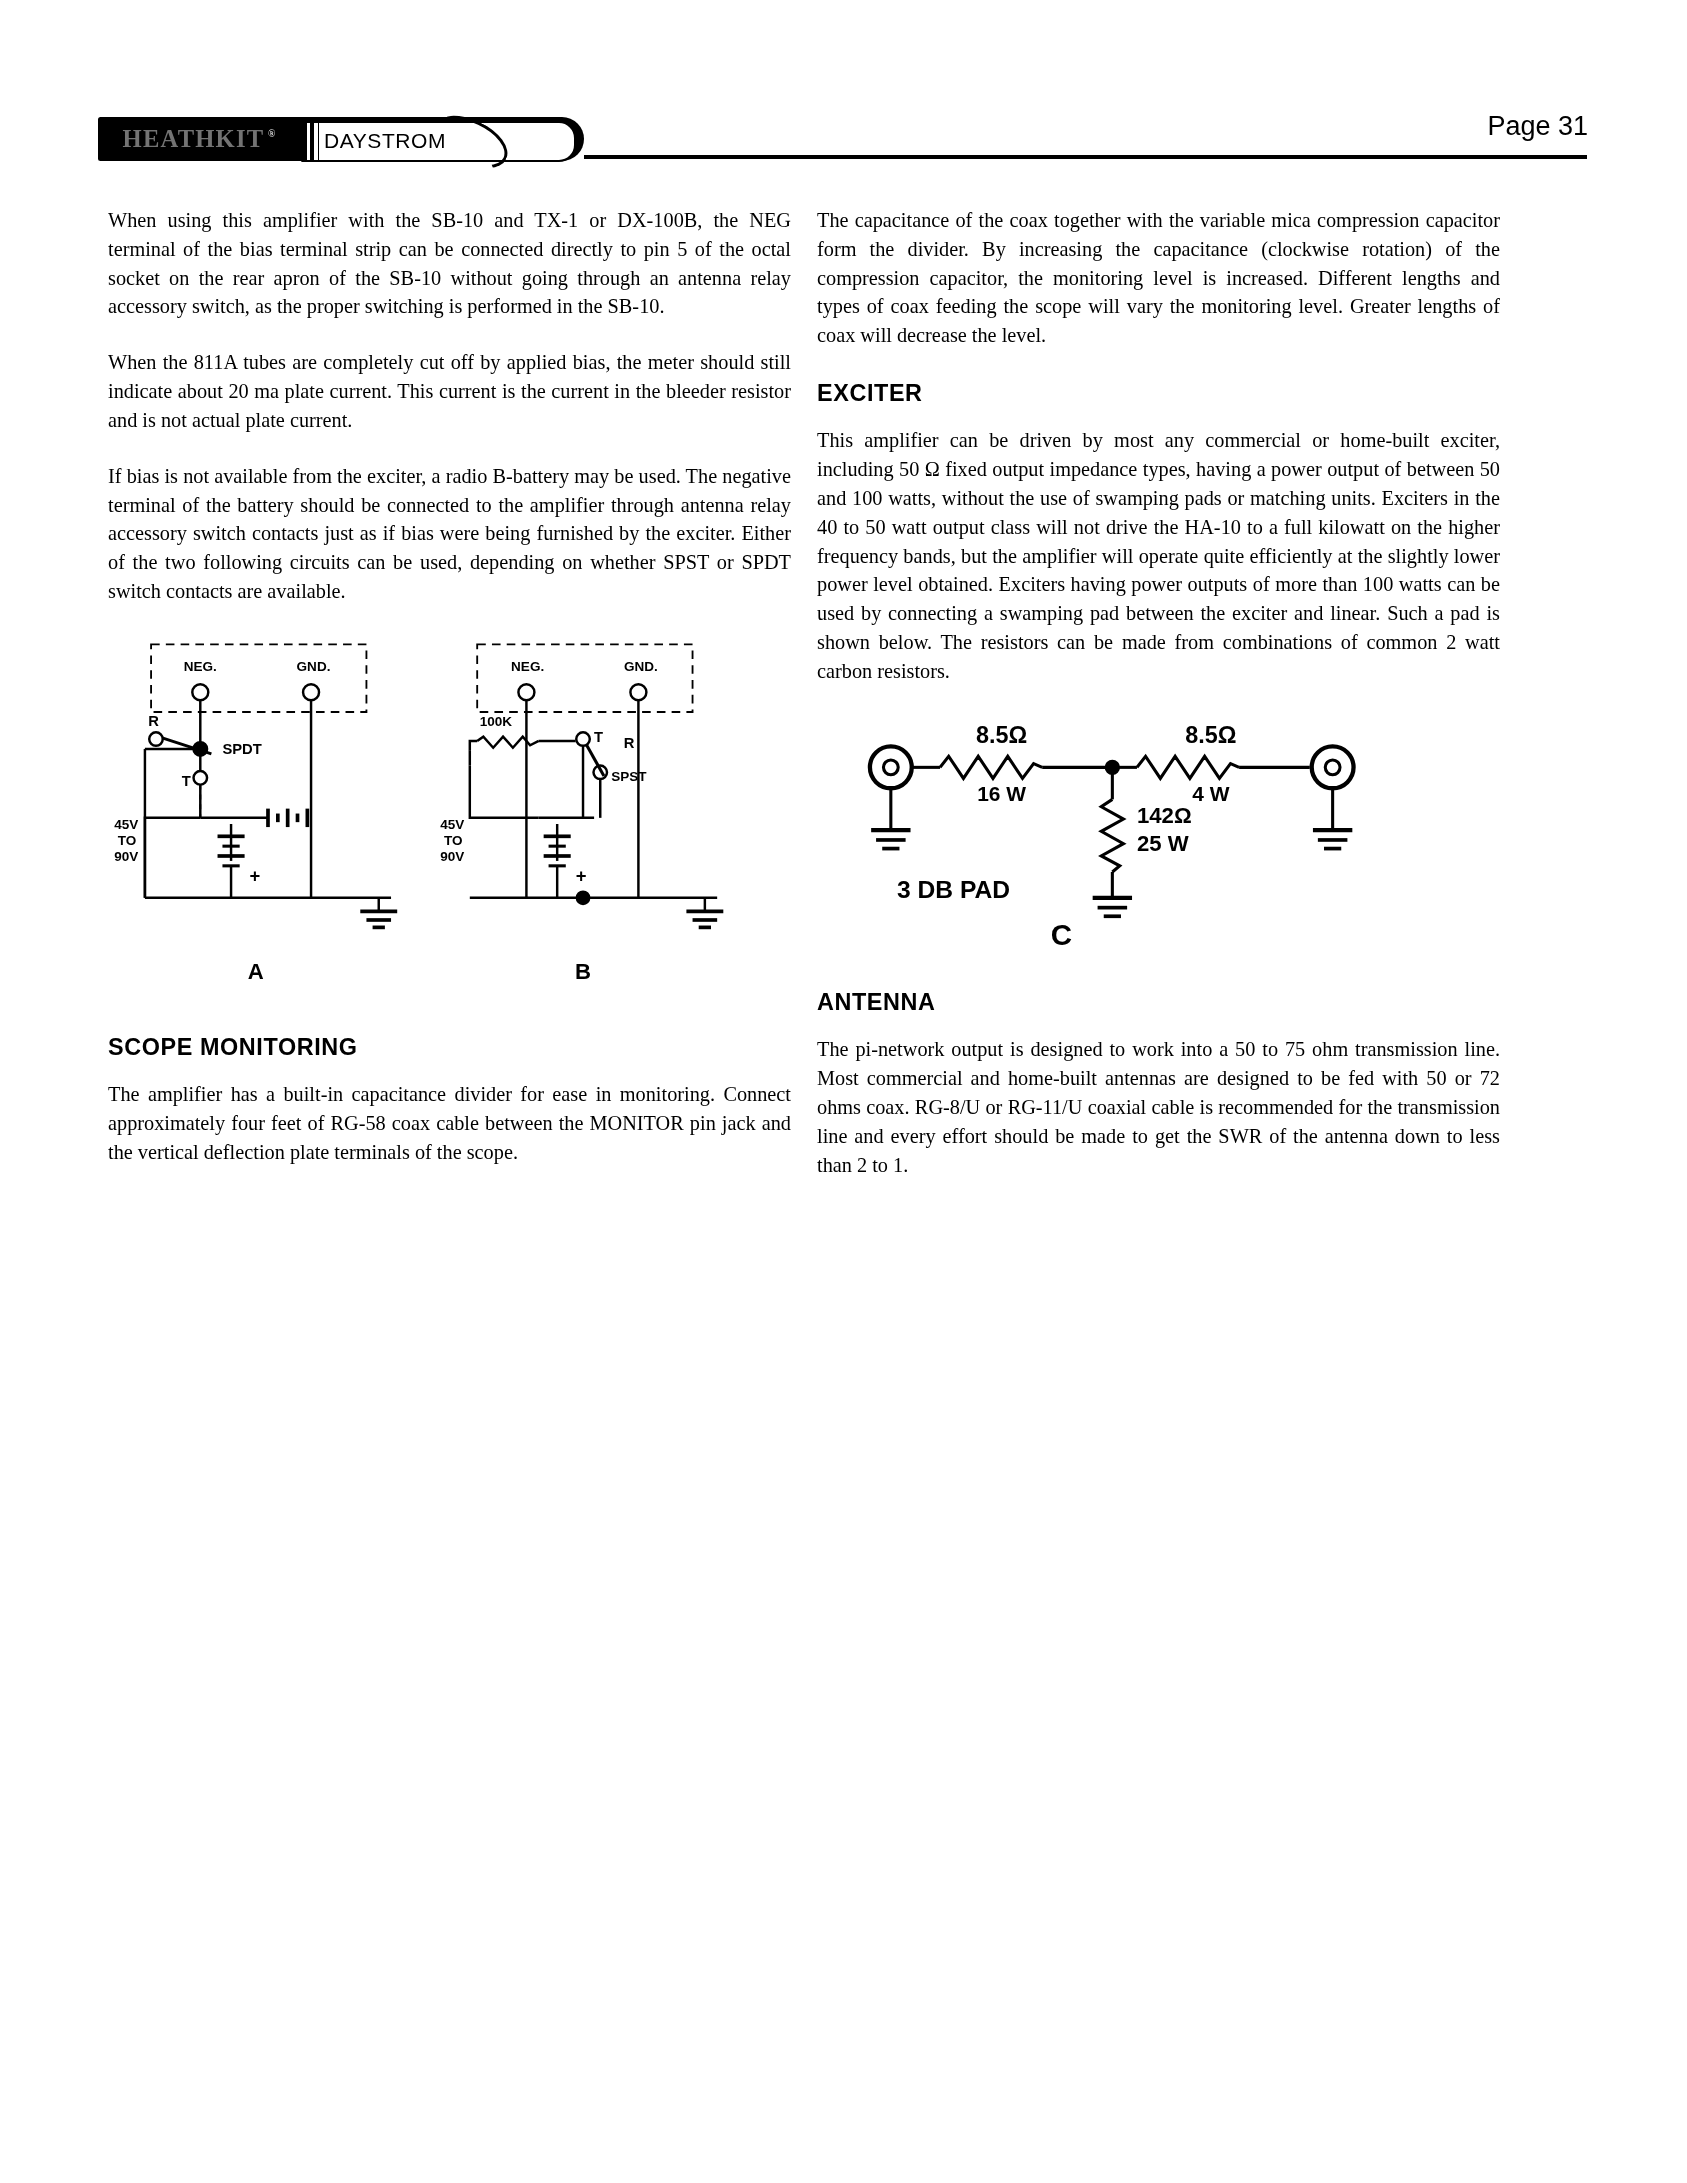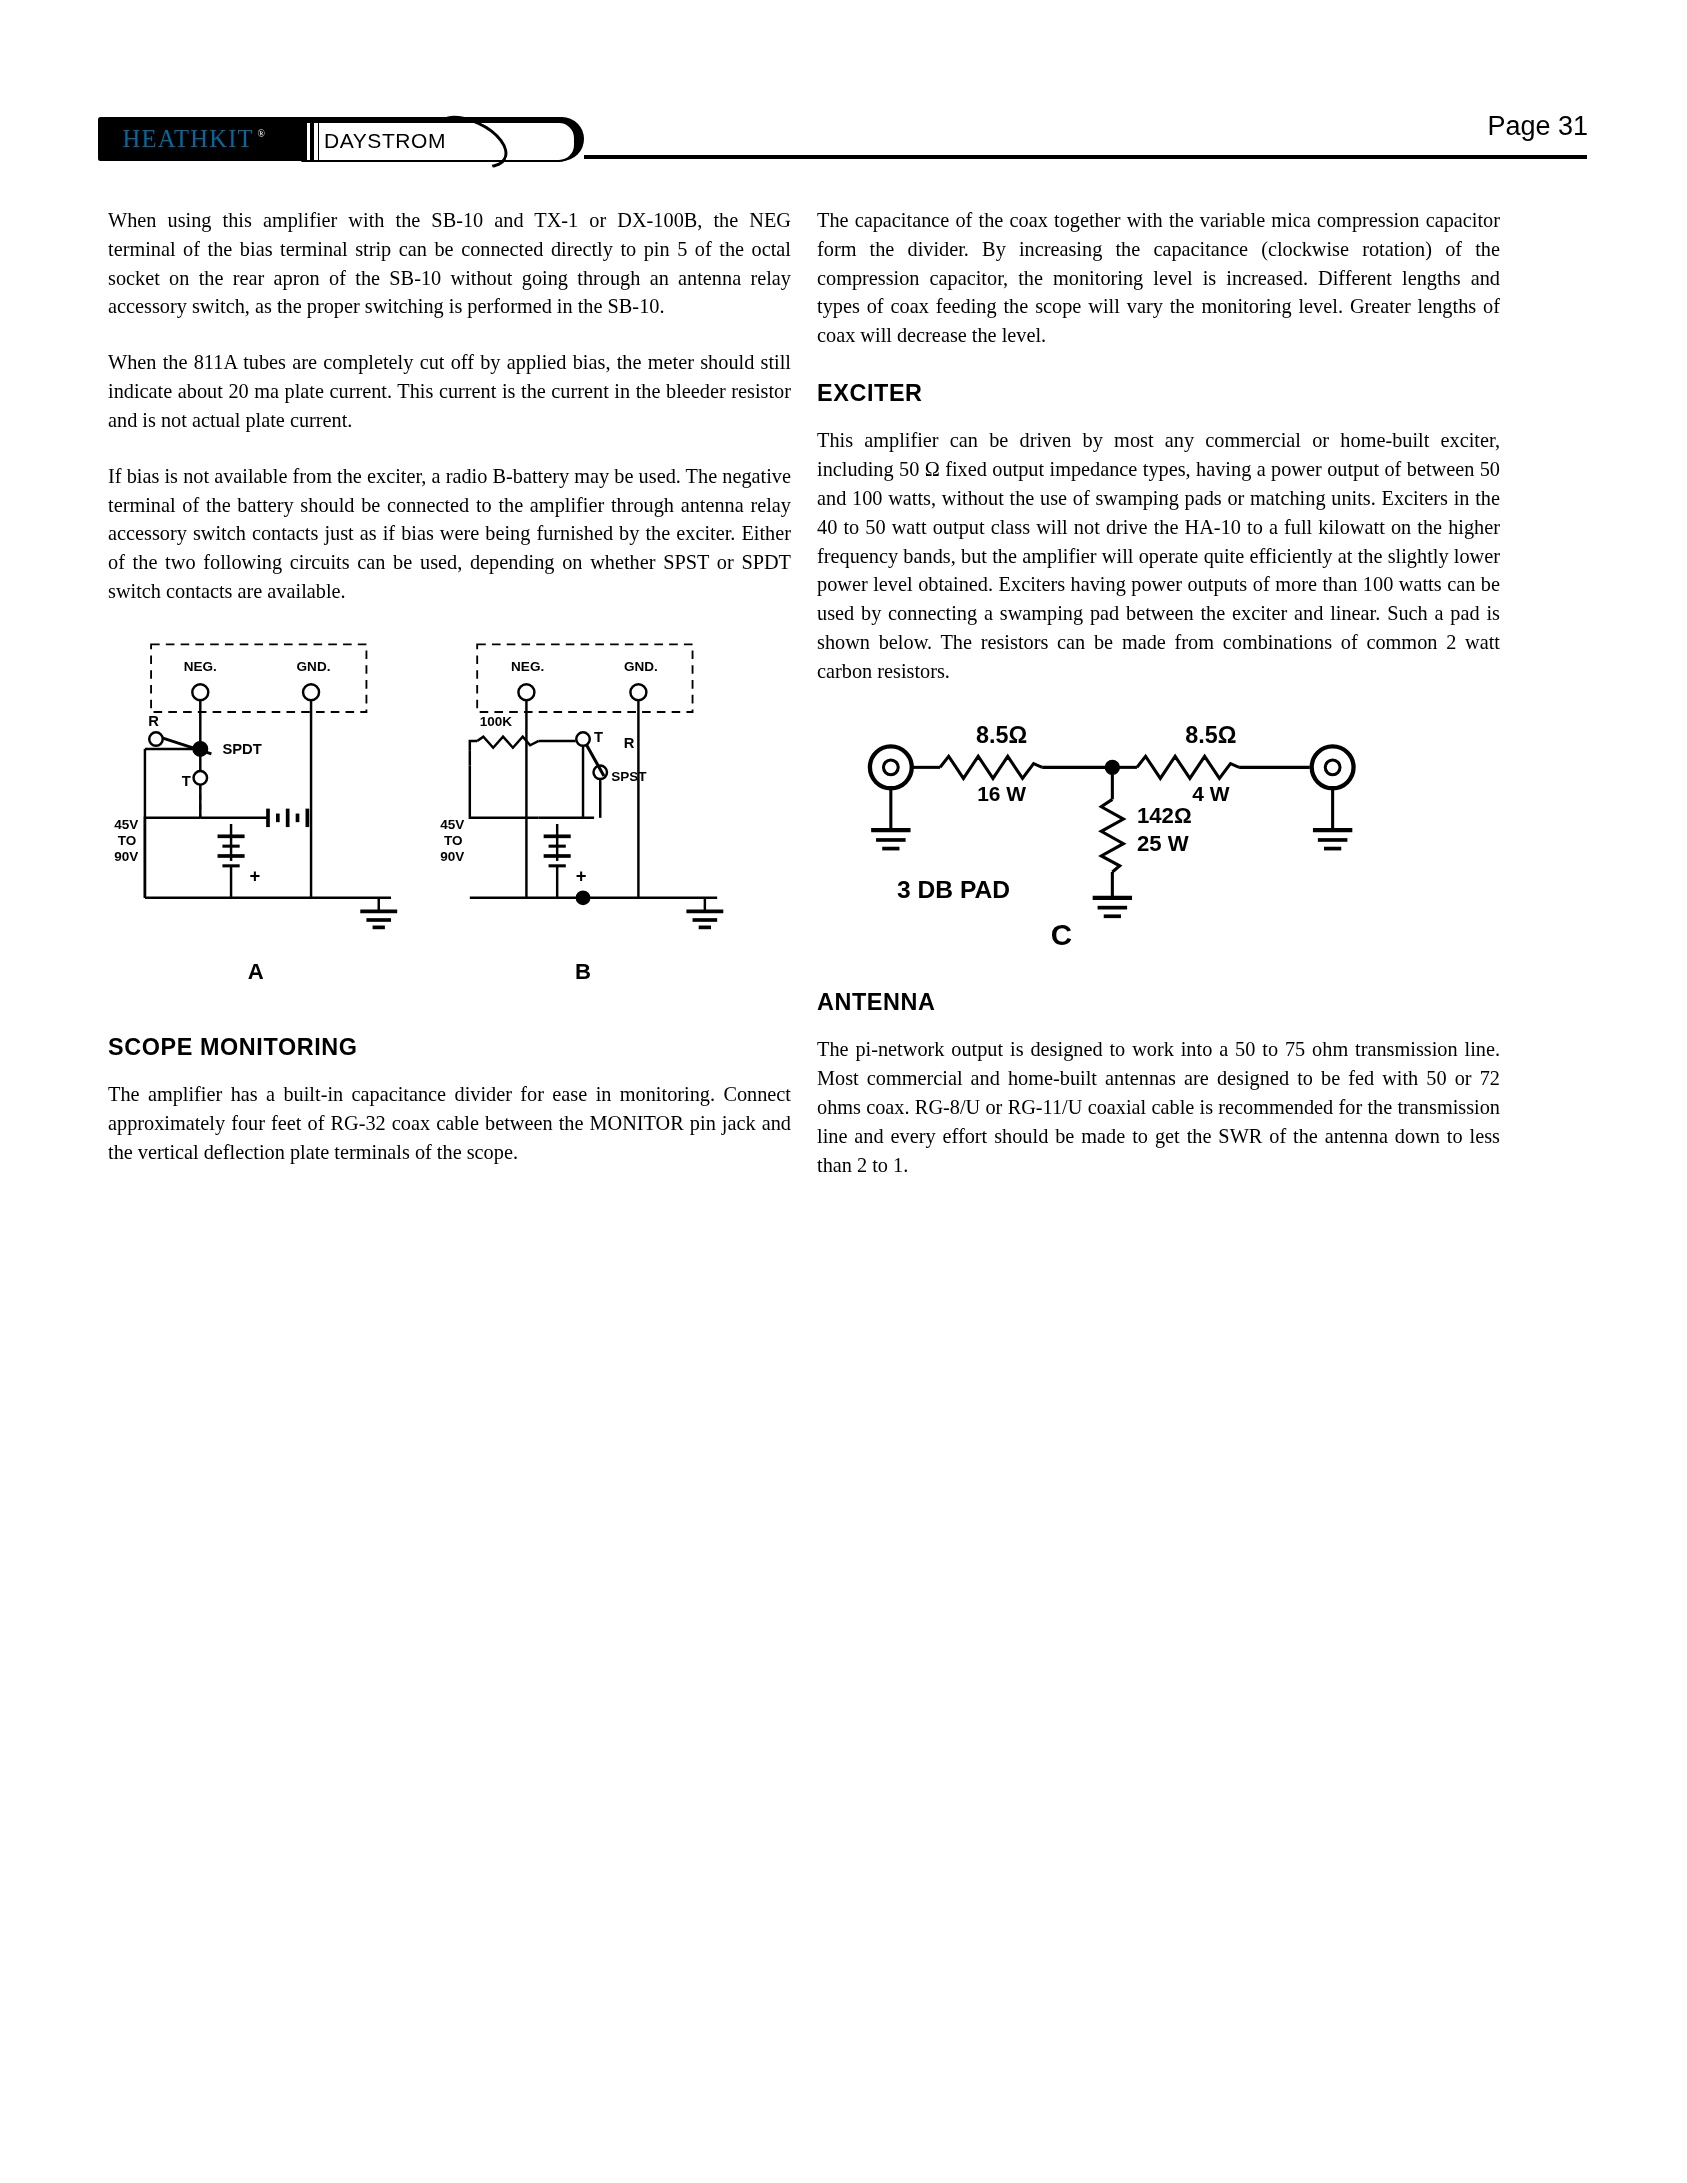--- a/index.html
+++ b/index.html
@@ -31,23 +31,23 @@
     left: 0;
     top: 6.2px;
     width: 486px;
     height: 44px;
     background: #000;
     border-radius: 2.5px 22px 22px 2.5px;
     display: flex;
     align-items: center;
   }
   .logo-text {
-    color: #0369a1;
+    color: #737373;
     font-family: "Liberation Serif", serif;
-    font-weight: normal;
+    font-weight: bold;
     font-size: 24.6px;
     letter-spacing: 1.2px;
     margin-left: 24.6px;
   }
   .logo-tm {
     color: #fff;
     font-size: 9.8px;
     margin-left: 3.7px;
     position: relative;
     top: -6.2px;
@@ -270,21 +270,21 @@
         <text x="818" y="240" font-size="22">SPST</text>
         <text x="540" y="318" font-size="22">45V</text>
         <text x="546" y="344" font-size="22">TO</text>
         <text x="540" y="370" font-size="22">90V</text>
         <text x="760" y="404" font-size="30">+</text>
         <text x="772" y="562" font-size="36" text-anchor="middle">B</text>
       </svg>
     </div>
 
     <h2 class="section">SCOPE MONITORING</h2>
-    <p>The amplifier has a built-in capacitance divider for ease in monitoring. Connect approximately four feet of RG-32 coax cable between the MONITOR pin jack and the vertical deflection plate terminals of the scope.</p>
+    <p>The amplifier has a built-in capacitance divider for ease in monitoring. Connect approximately four feet of RG-58 coax cable between the MONITOR pin jack and the vertical deflection plate terminals of the scope.</p>
   </div>
 
   <div class="col col-right">
 
     <p>The capacitance of the coax together with the variable mica compression capacitor form the divider. By increasing the capacitance (clockwise rotation) of the compression capacitor, the monitoring level is increased. Different lengths and types of coax feeding the scope will vary the monitoring level. Greater lengths of coax will decrease the level.</p>
 
     <h2 class="section">EXCITER</h2>
     <p>This amplifier can be driven by most any commercial or home-built exciter, including 50 Ω fixed output impedance types, having a power output of between 50 and 100 watts, without the use of swamping pads or matching units. Exciters in the 40 to 50 watt output class will not drive the HA-10 to a full kilowatt on the higher frequency bands, but the amplifier will operate quite efficiently at the slightly lower power level obtained. Exciters having power outputs of more than 100 watts can be used by connecting a swamping pad between the exciter and linear. Such a pad is shown below. The resistors can be made from combinations of common 2 watt carbon resistors.</p>
 
     <div class="fig-pad">

